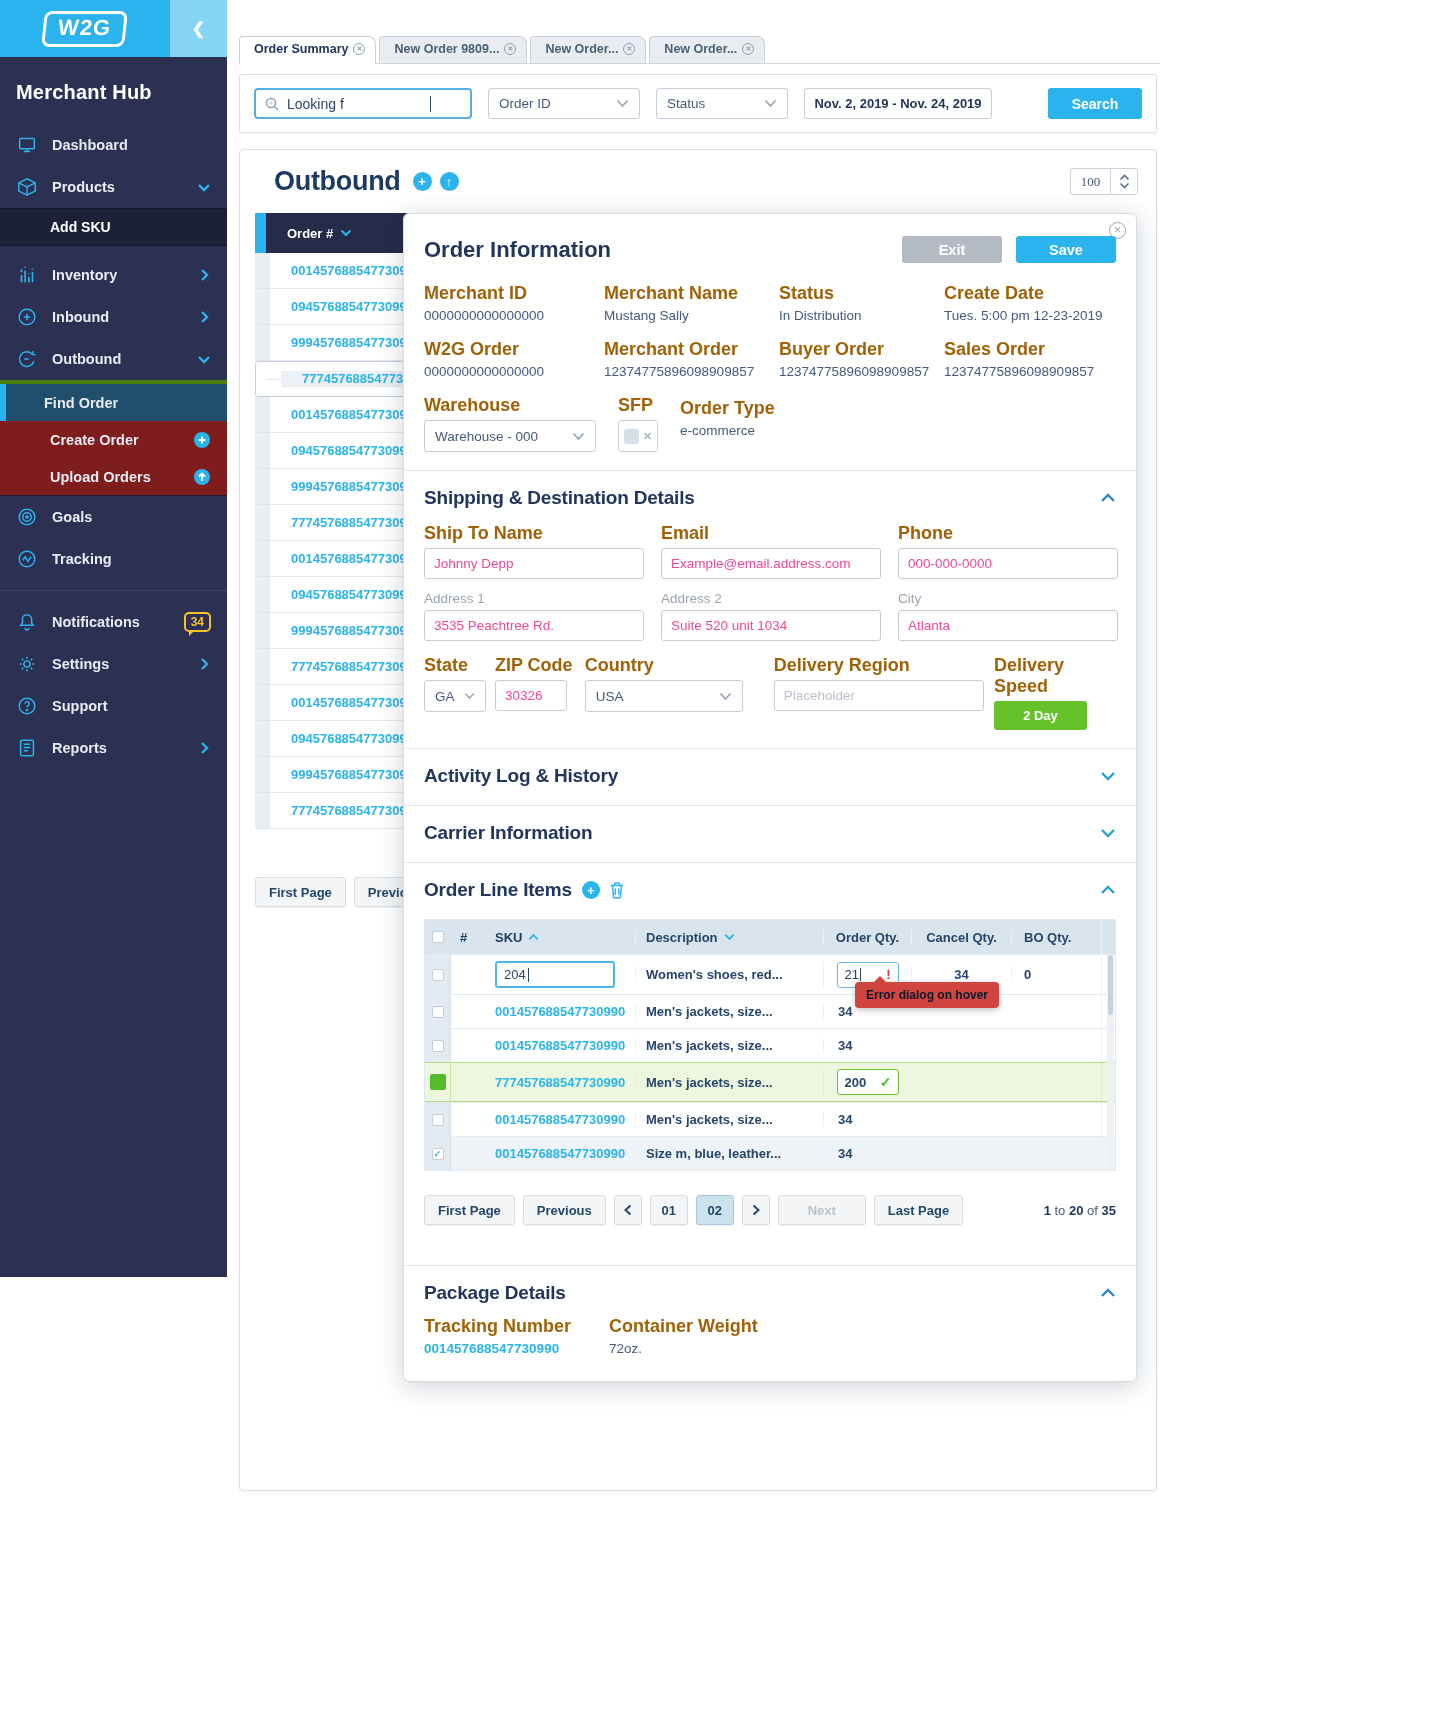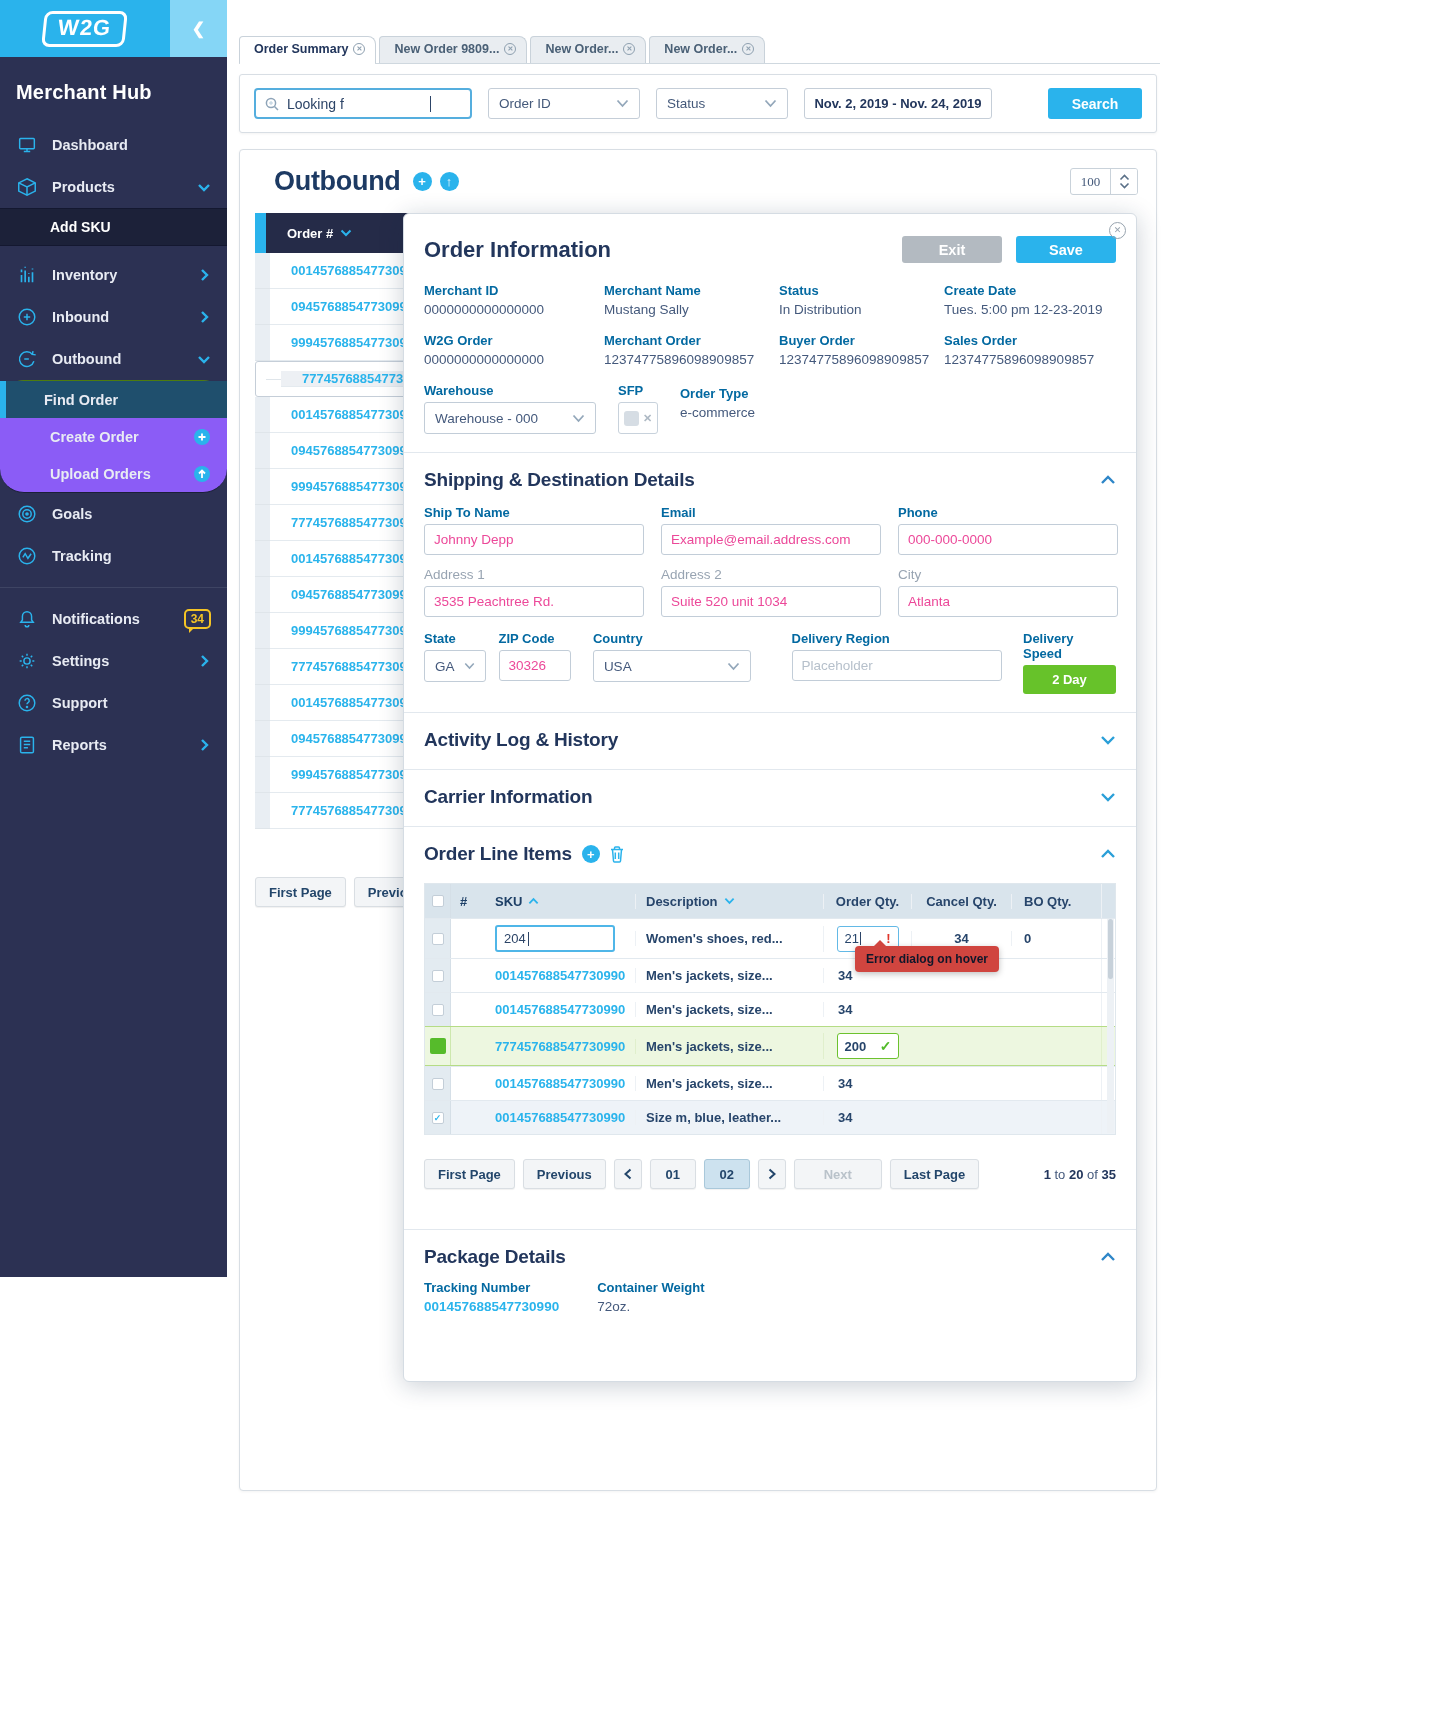--- a/index.html
+++ b/index.html
@@ -12,21 +12,21 @@
   .logo { flex:1; background:#2ab3ec; display:flex; align-items:center; justify-content:center; }
   .logo-badge { border:3px solid #fff; border-radius:8px; padding:1px 12px 3px; color:#fff; font-weight:800; font-size:22px; letter-spacing:1px; transform:skewX(-6deg); }
   .collapse-btn { width:57px; background:#85d6f6; display:flex; align-items:center; justify-content:center; color:#fff; font-size:16px; font-weight:bold; cursor:pointer; }
   .hub-title { color:#fff; font-size:20px; font-weight:800; padding:24px 16px 20px; letter-spacing:.2px; }
   .side-item { display:flex; align-items:center; height:42px; padding:0 16px; cursor:pointer; }
   .s-icon { width:22px; height:22px; margin-right:14px; flex:none; display:flex; align-items:center; justify-content:center; }
   .s-icon svg { width:22px; height:22px; }
   .s-label { color:#e8ebf3; font-size:14.5px; font-weight:600; flex:1; }
   .s-chev { width:14px; height:14px; }
   .addsku-row { height:38px; background:#1c2139; border-top:1px solid #141830; border-bottom:1px solid #141830; display:flex; align-items:center; padding-left:50px; color:#fff; font-weight:700; font-size:14px; cursor:pointer; }
-  .submenu { background:#8b5cf6; border-top:1px solid #4d7c0f; border-bottom:1px solid #1b2038;border-radius:24px; }
+  .submenu { background:#7f1d1d; border-top:4px solid #4d7c0f; border-bottom:1px solid #1b2038; }
   .sub-item { display:flex; align-items:center; height:37px; padding:0 16px 0 50px; color:#e8ebf3; font-size:14.5px; font-weight:700; cursor:pointer; position:relative; }
   .sub-item.active { background:#1f4f6d; padding-left:44px; }
   .sub-item.active::before { content:""; position:absolute; left:0; top:0; bottom:0; width:6px; background:#2ab3ec; }
   .sub-right { margin-left:auto; width:18px; height:18px; }
   .divider-h { height:1px; background:#3e4463; margin:10px 0; }
   .badge { margin-left:auto; border:2px solid #f5c425; color:#f5c425; font-size:12px; font-weight:800; border-radius:5px; padding:1px 5px; position:relative; }
   .badge::after { content:""; position:absolute; left:3px; bottom:-6px; border:3px solid transparent; border-top-color:#f5c425; border-left-color:#f5c425; }
 
   
   .main { position:absolute; left:227px; top:0; width:933px; }
@@ -63,35 +63,35 @@
   .ol-headbar { flex:1; background:#252b48; display:flex; align-items:center; padding-left:21px; gap:7px; color:#fff; font-weight:700; font-size:13px; }
   .ol-row { display:flex; height:36px; }
   .ol-gutter { width:15px; background:#e9eef3; border-bottom:1px solid #dfe5ea; }
   .ol-cell { flex:1; background:#fff; border-bottom:1px solid #e4eaef; display:flex; align-items:center; padding-left:21px; color:#2ab4ec; font-weight:700; font-size:13px; cursor:pointer; }
   .ol-row.sel .ol-gutter { background:#b6c0ca; }
   .ol-row.sel .ol-cell { background:#edf0f4; }
   .ol-pag { position:absolute; left:15px; top:727px; display:flex; gap:8px; }
 
   .pg-btn { height:30px; padding:0 13px; background:#f3f5f7; border:1px solid #d9dee3; border-radius:3px; font-weight:700; color:#23466b; font-size:13px; display:flex; align-items:center; justify-content:center; cursor:pointer; box-shadow:0 1px 1px rgba(0,0,0,.06); font-family:inherit; }
   .pg-btn.icon { width:28px; padding:0; }
-  .pg-btn.page { width:46px; padding:0; }
+  .pg-btn.page { width:38px; padding:0; }
   .pg-btn.active { background:#cde2ef; border-color:#a9c8da; }
   .pg-btn.disabled { color:#b9c2ca; cursor:default; }
 
   
   .modal { position:absolute; left:163px; top:63px; width:734px; height:1169px; background:#fff; border:1px solid #d5dce3; border-radius:6px; box-shadow:0 4px 24px rgba(20,40,70,.22); z-index:10; padding:0 20px; }
   .modal-close { position:absolute; top:8px; right:10px; width:17px; height:17px; border:1px solid #97a3ae; border-radius:50%; color:#97a3ae; font-size:9px; line-height:15px; text-align:center; cursor:pointer; }
   .m-head { display:flex; align-items:center; margin-top:22px; }
   .m-title { font-size:22px; font-weight:800; color:#22365c; }
   .btn { height:27px; border:none; border-radius:3px; color:#fff; font-weight:700; font-size:14.5px; cursor:pointer; font-family:inherit; }
   .btn-exit { width:100px; background:#b3bac1; margin-left:auto; }
   .btn-save { width:100px; background:#2ab3ec; margin-left:14px; }
 
   .info-grid { display:grid; grid-template-columns:180px 175px 165px 1fr; row-gap:16px; margin-top:20px; }
-  .f-label { font-size:13px; font-weight:700; color:#0369a1; margin-bottom:4px; }
+  .f-label { font-size:18px; font-weight:700; color:#a16207; margin-bottom:4px; }
   .f-label.light { color:#98a4b2; font-weight:400; font-size:13.5px; }
   .f-value { font-size:13.5px; color:#44597c; }
   .wh-row { display:flex; margin-top:16px; align-items:flex-start; gap:22px; }
   .dd { border:1px solid #c2cdd8; border-radius:3px; height:32px; display:flex; align-items:center; padding:0 10px; color:#44597c; font-size:13.5px; background:#fff; cursor:pointer; }
   .dd .sp { flex:1; }
   .wh-dd { width:172px; }
   .sfp-box { width:40px; height:32px; border:1px solid #c8d2dc; border-radius:3px; display:flex; align-items:center; justify-content:center; gap:4px; }
   .sfp-sq { width:15px; height:15px; background:#d6dde4; border-radius:3px; }
   .sfp-x { color:#aeb9c4; font-size:11px; font-weight:700; }
   .hr { height:1px; background:#e2e8ee; margin:18px -20px 0; }

